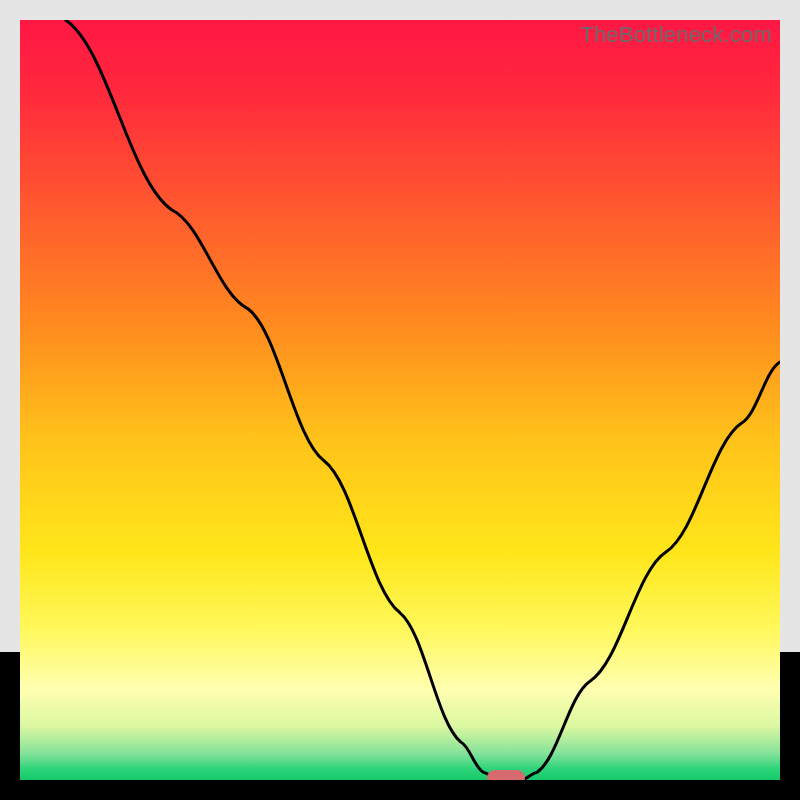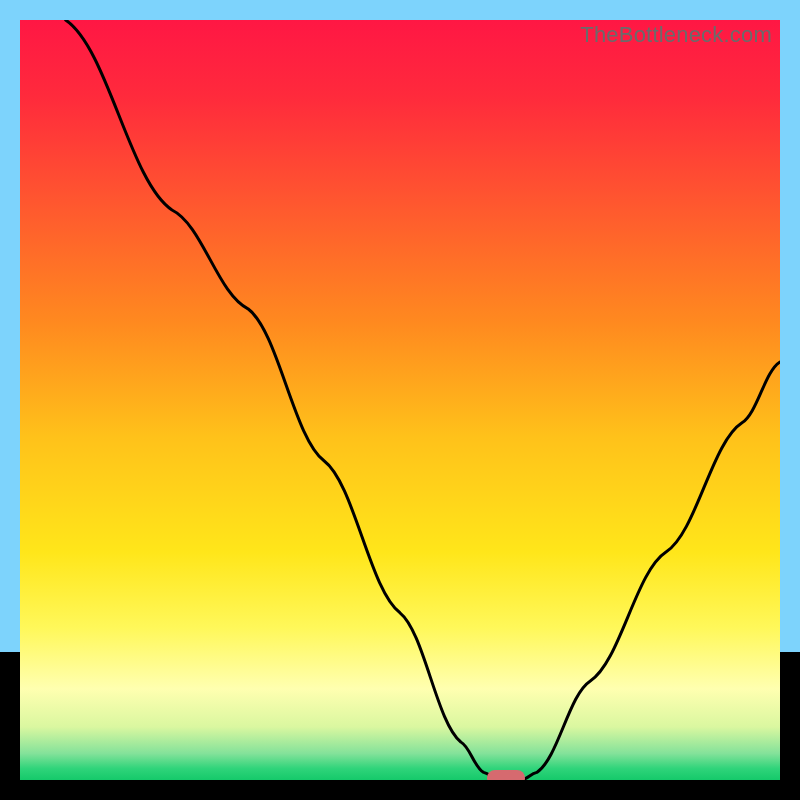--- a/index.html
+++ b/index.html
@@ -8,21 +8,21 @@
     width: 800px;
     height: 800px;
     overflow: hidden;
     background: #000;
     font-family: Arial, Helvetica, sans-serif;
   }
   .frame {
     position: relative;
     width: 800px;
     height: 652px;
-    background: #7dd3fc;
+    background: #e5e5e5;
   }
   .plot-area {
     position: absolute;
     left: 20px;
     top: 20px;
     width: 760px;
     height: 760px;
     overflow: hidden;
   }
   .gradient-bg {

